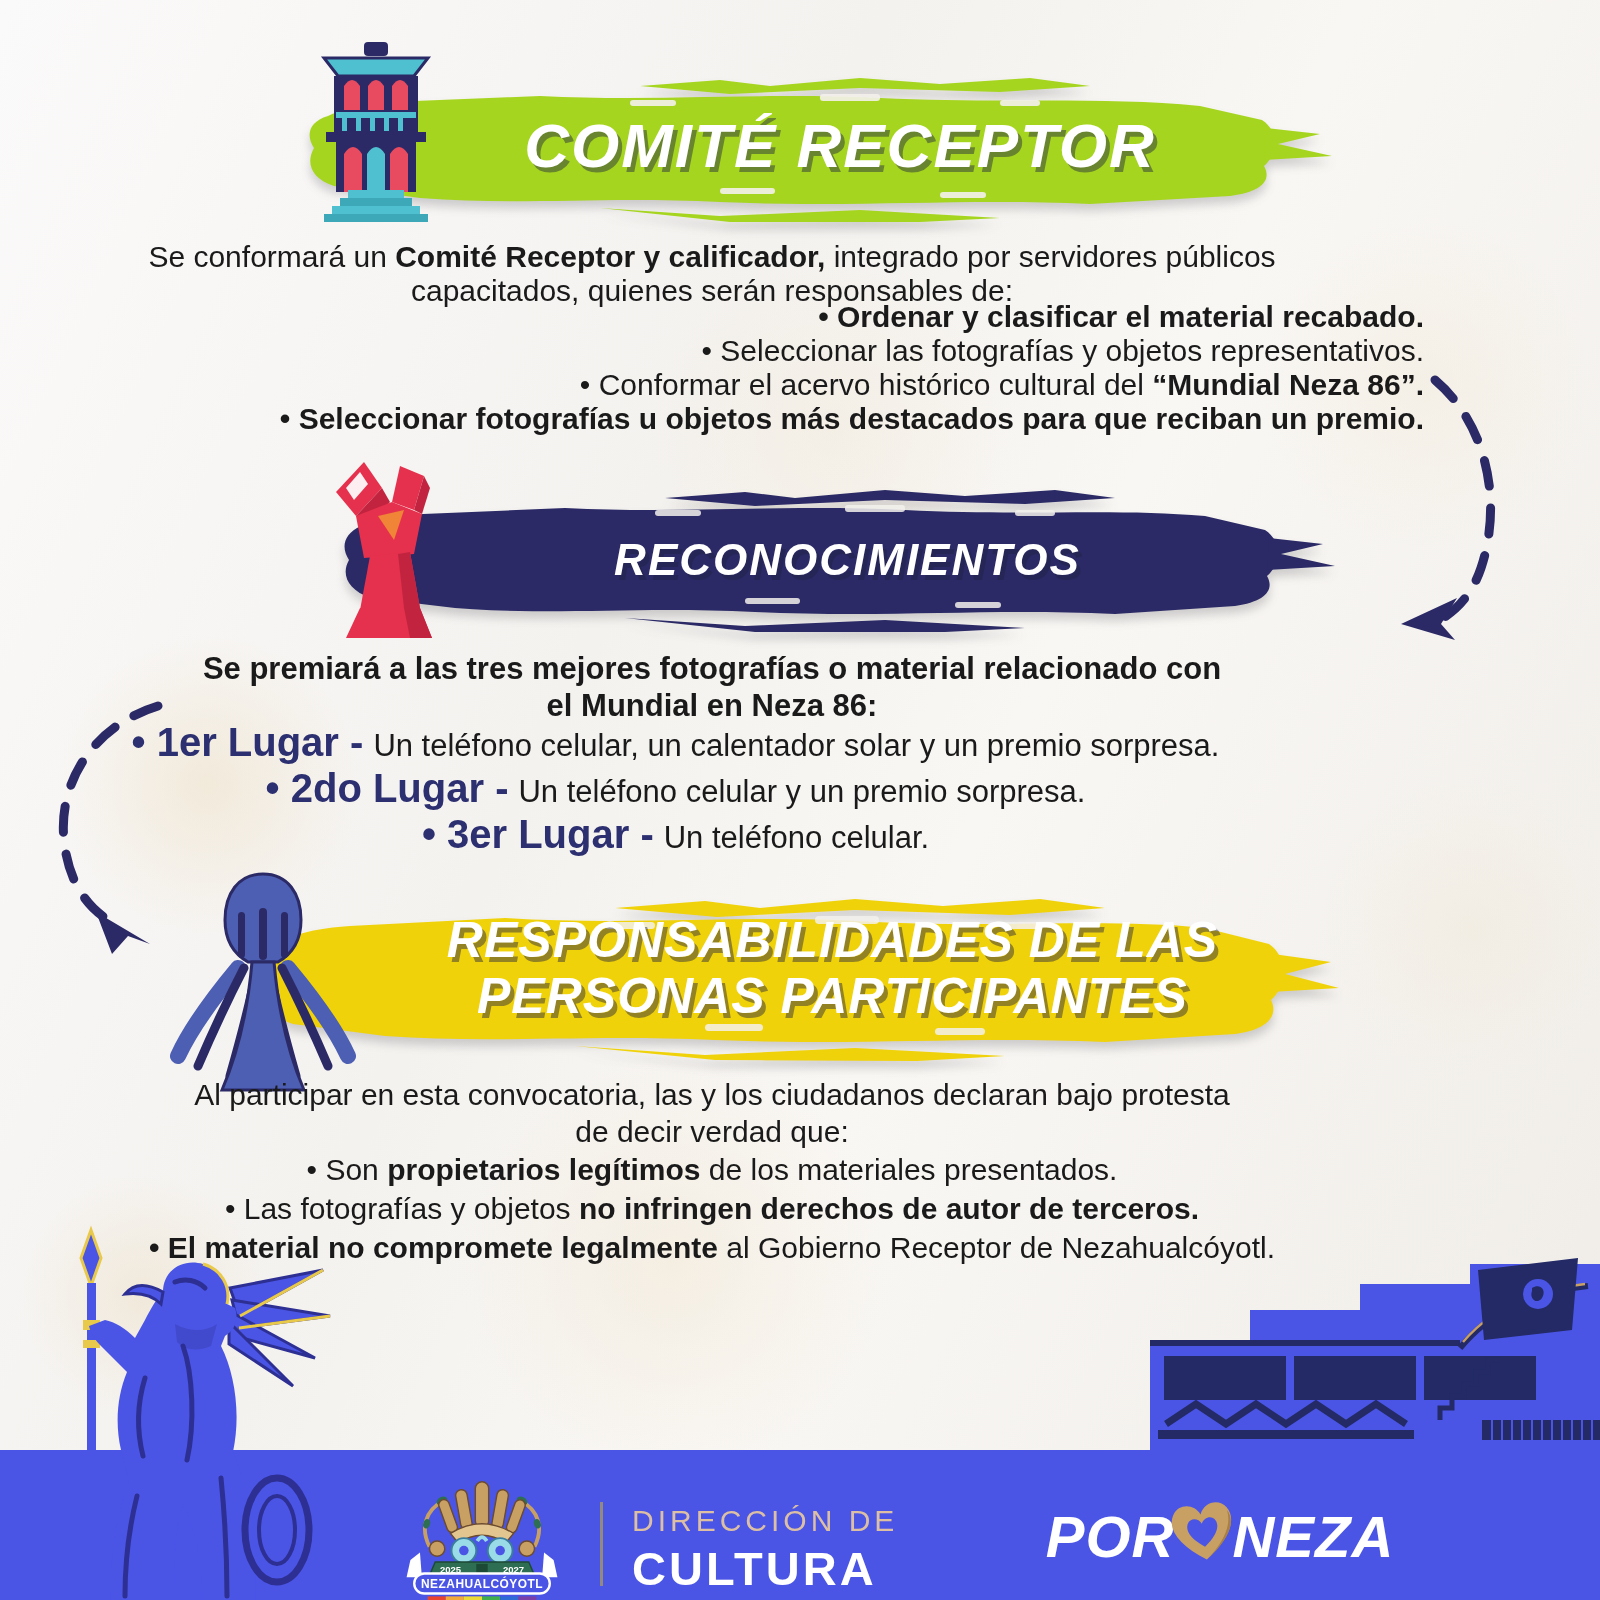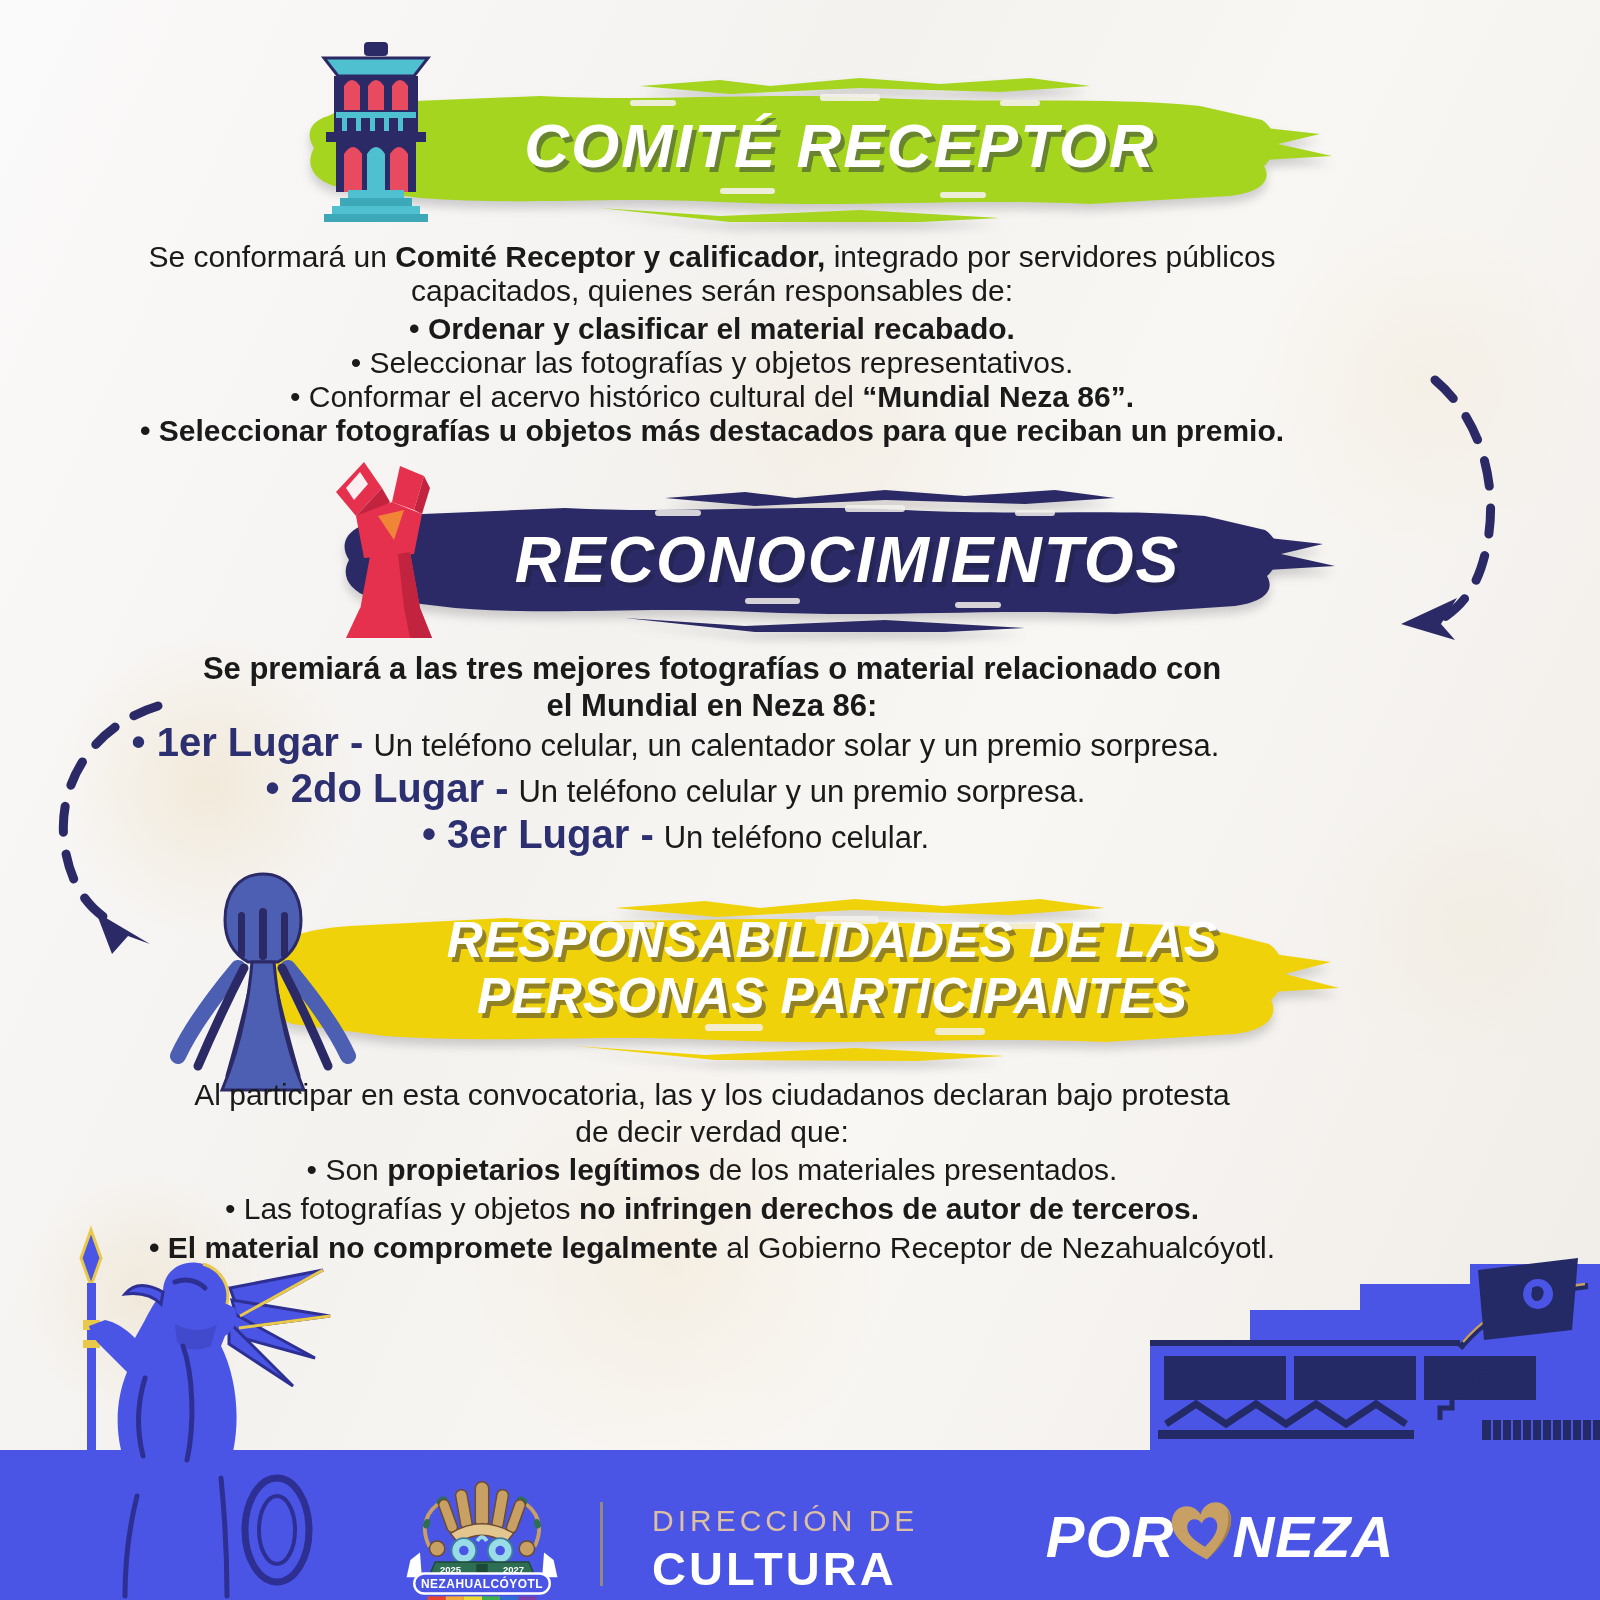--- a/index.html
+++ b/index.html
@@ -15,36 +15,36 @@
       radial-gradient(circle 210px at 92% 58%, rgba(240,230,210,.35), rgba(240,230,210,0) 72%),
       linear-gradient(115deg,#fbfafa 0%,#f4f2ef 38%,#f9f7f4 58%,#efece7 100%);
   }
   .banner{position:absolute;display:flex;align-items:center;justify-content:center;}
   .banner-svg{position:absolute;left:0;top:0;width:100%;height:100%;overflow:visible;filter:drop-shadow(0 7px 5px rgba(60,60,70,.22));}
   .banner-title{position:relative;z-index:2;color:#fff;font-weight:700;font-style:italic;text-align:center;
     text-shadow:4px 5px 0 rgba(32,34,66,.45);white-space:nowrap;}
   .g-banner{left:300px;top:70px;width:990px;height:150px;}
   .g-title{font-size:62px;letter-spacing:2px;padding-left:90px;}
   .n-banner{left:335px;top:482px;width:955px;height:148px;}
-  .n-title{font-size:64px;letter-spacing:2px;padding-left:70px;margin-top:8px;}
+  .n-title{font-size:44px;letter-spacing:2px;padding-left:70px;margin-top:8px;}
   .y-banner{left:255px;top:890px;width:1045px;height:170px;}
   .y-title{font-size:50px;letter-spacing:1px;line-height:56px;padding-left:110px;margin-top:-14px;}
   .p{position:absolute;left:0;width:1424px;text-align:center;font-size:30px;line-height:34px;color:#1a1a1a;}
   .b{font-weight:700;}
   .lh37{line-height:37px;}
   .lh39{line-height:39px;}
   .bold-p{font-weight:700;font-size:31px;}
   .prizes{position:absolute;left:0;top:720px;width:1351px;}
   .prize-line{height:46px;display:flex;align-items:baseline;justify-content:center;}
   .prize-label{font-weight:700;color:#2c2f70;font-size:40px;margin-right:10px;letter-spacing:0;}
   .prize-desc{font-size:31px;color:#1a1a1a;}
   .icon-svg{position:absolute;overflow:visible;}
   
   .footer-band{position:absolute;left:0;top:1450px;width:1600px;height:150px;background:#4a55e6;}
-  .dept{position:absolute;left:632px;top:1504px;z-index:5;margin-left:20px;}
+  .dept{position:absolute;left:632px;top:1504px;z-index:5;}
   .dept-top{font-size:30px;color:#ddbfa4;letter-spacing:4px;font-weight:400;}
   .dept-bottom{font-size:47px;color:#fff;font-weight:700;letter-spacing:3px;margin-top:3px;}
   .divider{position:absolute;left:600px;top:1502px;width:3px;height:84px;background:#94897e;z-index:5;}
   .brand{position:absolute;left:1010px;top:1490px;width:420px;height:92px;display:flex;align-items:center;justify-content:center;z-index:5;}
   .brand-word{font-size:58px;font-weight:700;font-style:italic;color:#fff;letter-spacing:1px;}
   .brand-heart{width:74px;height:68px;margin:0 -8px;transform:rotate(-8deg);position:relative;top:-4px;}
   svg text{font-family:"Liberation Sans",sans-serif;}
 </style>
 </head>
 <body>
@@ -96,21 +96,21 @@
     <rect x="44" y="158" width="72" height="8" fill="#3da8b8"></rect>
     <rect x="36" y="166" width="88" height="8" fill="#4fc0cf"></rect>
     <rect x="28" y="174" width="104" height="8" fill="#3da8b8"></rect>
   </svg>
 
   <div class="p" style="top:240px;">
     <div><span>Se conformará un </span><span class="b">Comité Receptor y calificador,</span><span> integrado por servidores públicos</span></div>
     <div><span>capacitados, quienes serán responsables de:</span></div>
   </div>
 
-  <div class="p" style="top:312px;">
+  <div class="p" style="top:300px;text-align:right;">
     <div><span></span><span class="b">• Ordenar y clasificar el material recabado.</span><span></span></div>
     <div><span>• Seleccionar las fotografías y objetos representativos.</span><span class="b"></span><span></span></div>
     <div><span>• Conformar el acervo histórico cultural del </span><span class="b">“Mundial Neza 86”.</span><span></span></div>
     <div><span></span><span class="b">• Seleccionar fotografías u objetos más destacados para que reciban un premio.</span><span></span></div>
   </div>
 
   <svg class="icon-svg" style="left:1395px;top:372px;width:140px;height:270px;" viewBox="0 0 140 270">
     <path d="M40,8 C92,52 108,130 86,196 C78,220 64,236 48,246" fill="none" stroke="#2b2a66" stroke-width="9" stroke-dasharray="26 22" stroke-linecap="round"></path>
     <polygon points="6,252 62,226 46,252 60,268" fill="#2b2a66"></polygon>
   </svg>

